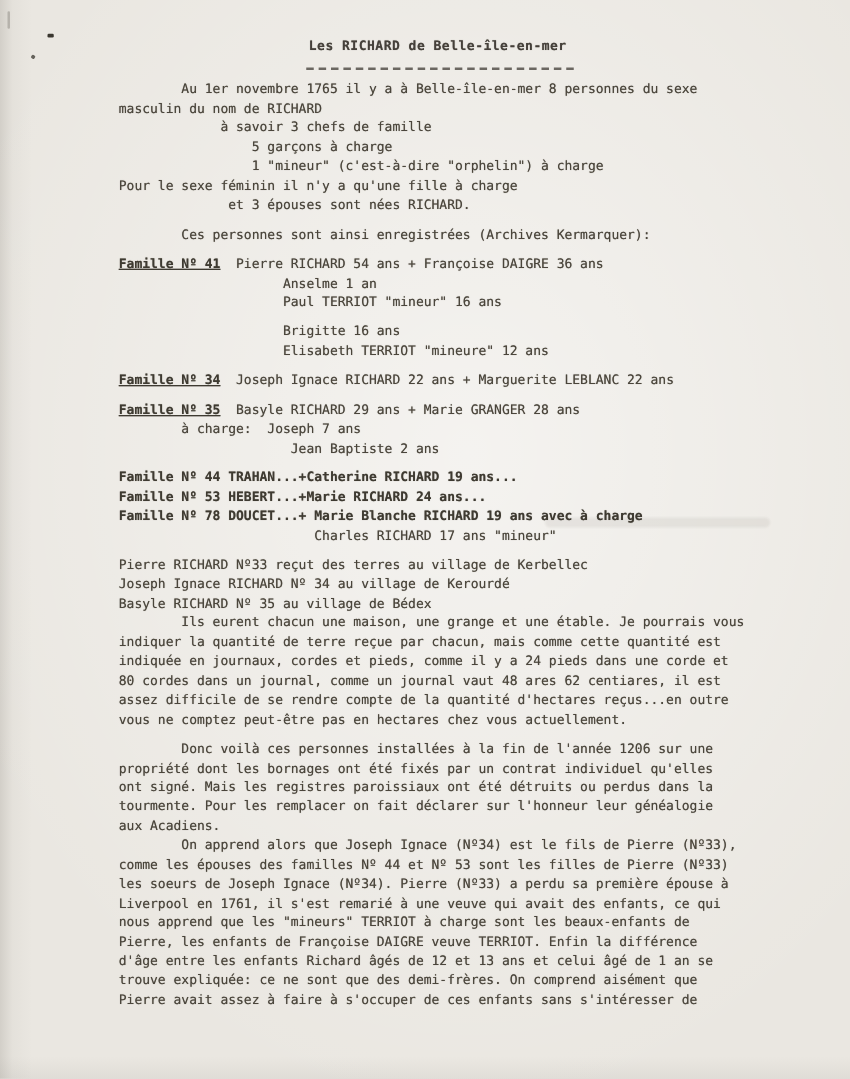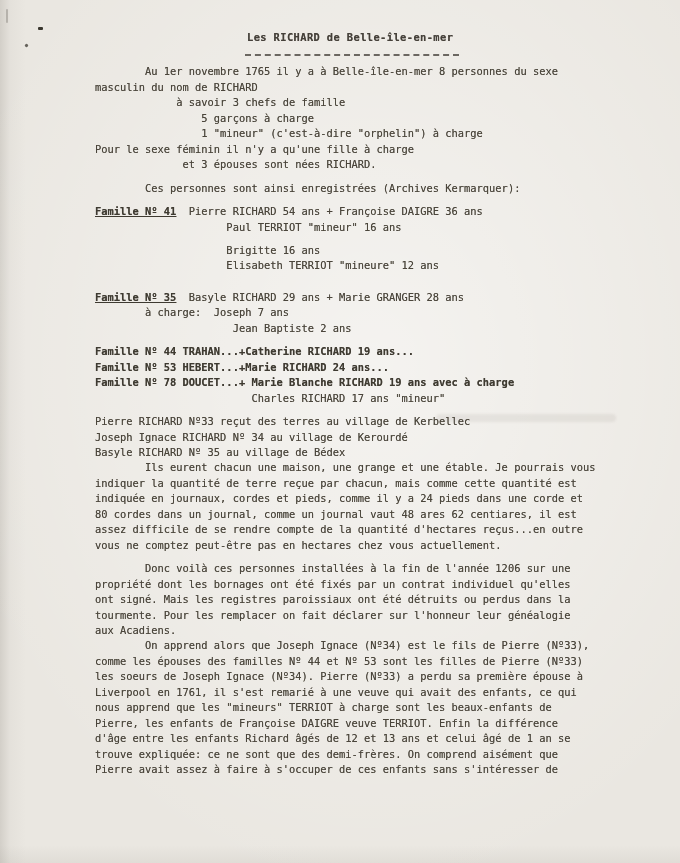--- a/index.html
+++ b/index.html
@@ -58,25 +58,27 @@
         <div class="line">masculin du nom de RICHARD</div>
         <div class="line">             à savoir 3 chefs de famille</div>
         <div class="line">                 5 garçons à charge</div>
         <div class="line">                 1 "mineur" (c'est-à-dire "orphelin") à charge</div>
         <div class="line">Pour le sexe féminin il n'y a qu'une fille à charge</div>
         <div class="line">              et 3 épouses sont nées RICHARD.</div>
         <div class="gap"></div>
         <div class="line">        Ces personnes sont ainsi enregistrées (Archives Kermarquer):</div>
         <div class="gap"></div>
         <div class="line"><span class="u">Famille Nº 41</span>  Pierre RICHARD 54 ans + Françoise DAIGRE 36 ans</div>
+        <div class="line">                     Anselme 1 an</div>
         <div class="line">                     Paul TERRIOT "mineur" 16 ans</div>
         <div class="gap"></div>
         <div class="line">                     Brigitte 16 ans</div>
         <div class="line">                     Elisabeth TERRIOT "mineure" 12 ans</div>
         <div class="gap"></div>
+        <div class="line"><span class="u">Famille Nº 34</span>  Joseph Ignace RICHARD 22 ans + Marguerite LEBLANC 22 ans</div>
         <div class="gap"></div>
         <div class="line"><span class="u">Famille Nº 35</span>  Basyle RICHARD 29 ans + Marie GRANGER 28 ans</div>
         <div class="line">        à charge:  Joseph 7 ans</div>
         <div class="line">                      Jean Baptiste 2 ans</div>
         <div class="gap"></div>
         <div class="line bold">Famille Nº 44 TRAHAN...+Catherine RICHARD 19 ans...</div>
         <div class="line bold">Famille Nº 53 HEBERT...+Marie RICHARD 24 ans...</div>
         <div class="line bold">Famille Nº 78 DOUCET...+ Marie Blanche RICHARD 19 ans avec à charge</div>
         <div class="line">                         Charles RICHARD 17 ans "mineur"</div>
         <div class="gap"></div>

